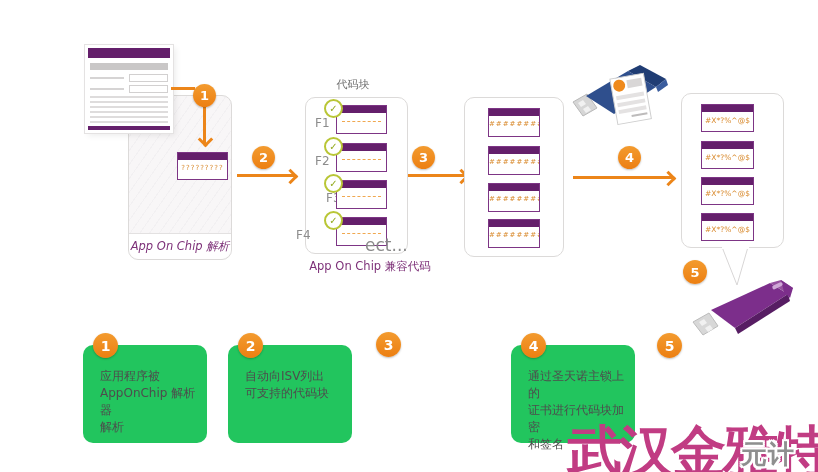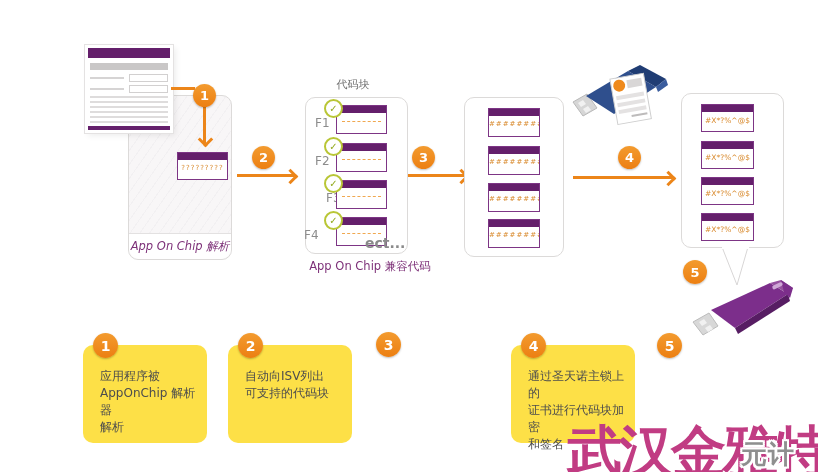--- a/index.html
+++ b/index.html
@@ -27,37 +27,37 @@
   .panel-caption { position:absolute; font-size:11.5px; color:#7d3078; text-align:center; }
   
   .mini { position:absolute; border:1px solid #7d3585; background:#fff; box-sizing:border-box; z-index:2; }
   .mini-bar { height:7px; background:#641f6b; }
   .mini-text { color:#d98b2f; text-align:center; font-size:7px; letter-spacing:1px; padding-top:4px; white-space:nowrap; overflow:hidden; }
   .mini-dash { width:78%; margin:8px auto 0; border-top:1px dashed #f0a850; }
   
   .check { position:absolute; width:15px; height:15px; border:2px solid #b9c636; border-radius:50%; background:#fff;
            color:#93aa1f; font-size:10px; line-height:15px; text-align:center; font-weight:bold; z-index:3; }
   .flabel { position:absolute; font-size:12px; color:#8c8c8c; }
-  .more-text { position:absolute; font-size:14px; color:#8a8a8a; z-index:3;font-weight:bold; }
+  .more-text { position:absolute; font-size:17px; color:#8a8a8a; z-index:3; }
   
   .h-line { position:absolute; height:3px; background:#ec8519; }
   .h-arrow::after { content:""; position:absolute; right:-2px; top:-3.5px; width:8px; height:8px;
                     border-top:3px solid #ec8519; border-right:3px solid #ec8519; transform:rotate(45deg); }
   .v-arrow { position:absolute; width:3px; background:#ec8519; }
   .v-arrow::after { content:""; position:absolute; bottom:-2px; left:-3px; width:8px; height:8px;
                     border-bottom:3px solid #ec8519; border-right:3px solid #ec8519; transform:rotate(45deg); }
   .badge { position:absolute; border-radius:50%; background:linear-gradient(180deg,#f39b2f,#ec7f12); color:#fff;
            font-weight:bold; display:flex; align-items:center; justify-content:center;
            box-shadow:0 1px 2px rgba(0,0,0,.25); z-index:5; }
   .badge-sm { width:23px; height:23px; font-size:13px; }
   .badge-lg { width:25px; height:25px; font-size:14px; }
   
   .abs-svg { position:absolute; z-index:2; }
   
-  .card { position:absolute; top:345px; width:124px; height:98px; background:#fde047; border-radius:10px; }
+  .card { position:absolute; top:345px; width:124px; height:98px; background:#22c55e; border-radius:10px; }
   .card-text { position:absolute; left:17px; top:23px; right:6px; font-size:12px; color:#4d4d4d;
                line-height:17px; white-space:pre-line; }
   
   .wm-main { position:absolute; left:567px; top:421px; font-size:55px; font-weight:bold; color:#c13c83;
              letter-spacing:-3px; line-height:1.1; white-space:nowrap; z-index:8; }
   .wm-overlay { position:absolute; left:741px; top:437px; font-size:26px; font-weight:bold; color:#8f8f8f;
                 letter-spacing:1px; z-index:9;
                 text-shadow:-2px -2px 0 #fff, 2px -2px 0 #fff, -2px 2px 0 #fff, 2px 2px 0 #fff, 0 2px 0 #fff, 0 -2px 0 #fff, 2px 0 0 #fff, -2px 0 0 #fff; }
 </style>
 </head>
@@ -118,21 +118,21 @@
   </div>
 
   <div class="check" style="left:324px; top:174px;">✓</div>
   <div class="flabel" style="left:326px; top:191px;">F3</div>
   <div class="mini" style="left:336px; top:180px; width:51px; height:29px;">
     <div class="mini-bar"></div>
       <div class="mini-dash"></div>
   </div>
 
   <div class="check" style="left:324px; top:211px;">✓</div>
-  <div class="flabel" style="left:304px; top:228px;">F4</div>
+  <div class="flabel" style="left:296px; top:228px;">F4</div>
   <div class="mini" style="left:336px; top:217px; width:51px; height:29px;">
     <div class="mini-bar"></div>
       <div class="mini-dash"></div>
   </div>
 
   <div class="more-text" style="left:365px; top:235px;">ect...</div>
   <div class="panel-caption" style="left:288px; top:259px; width:136px;margin-left:14px;">App On Chip 兼容代码</div>
 
   <div class="badge badge-sm" style="left:412px; top:146px;">3</div>
   <div class="h-line h-arrow" style="left:408px; top:174px; width:57px;"></div>

